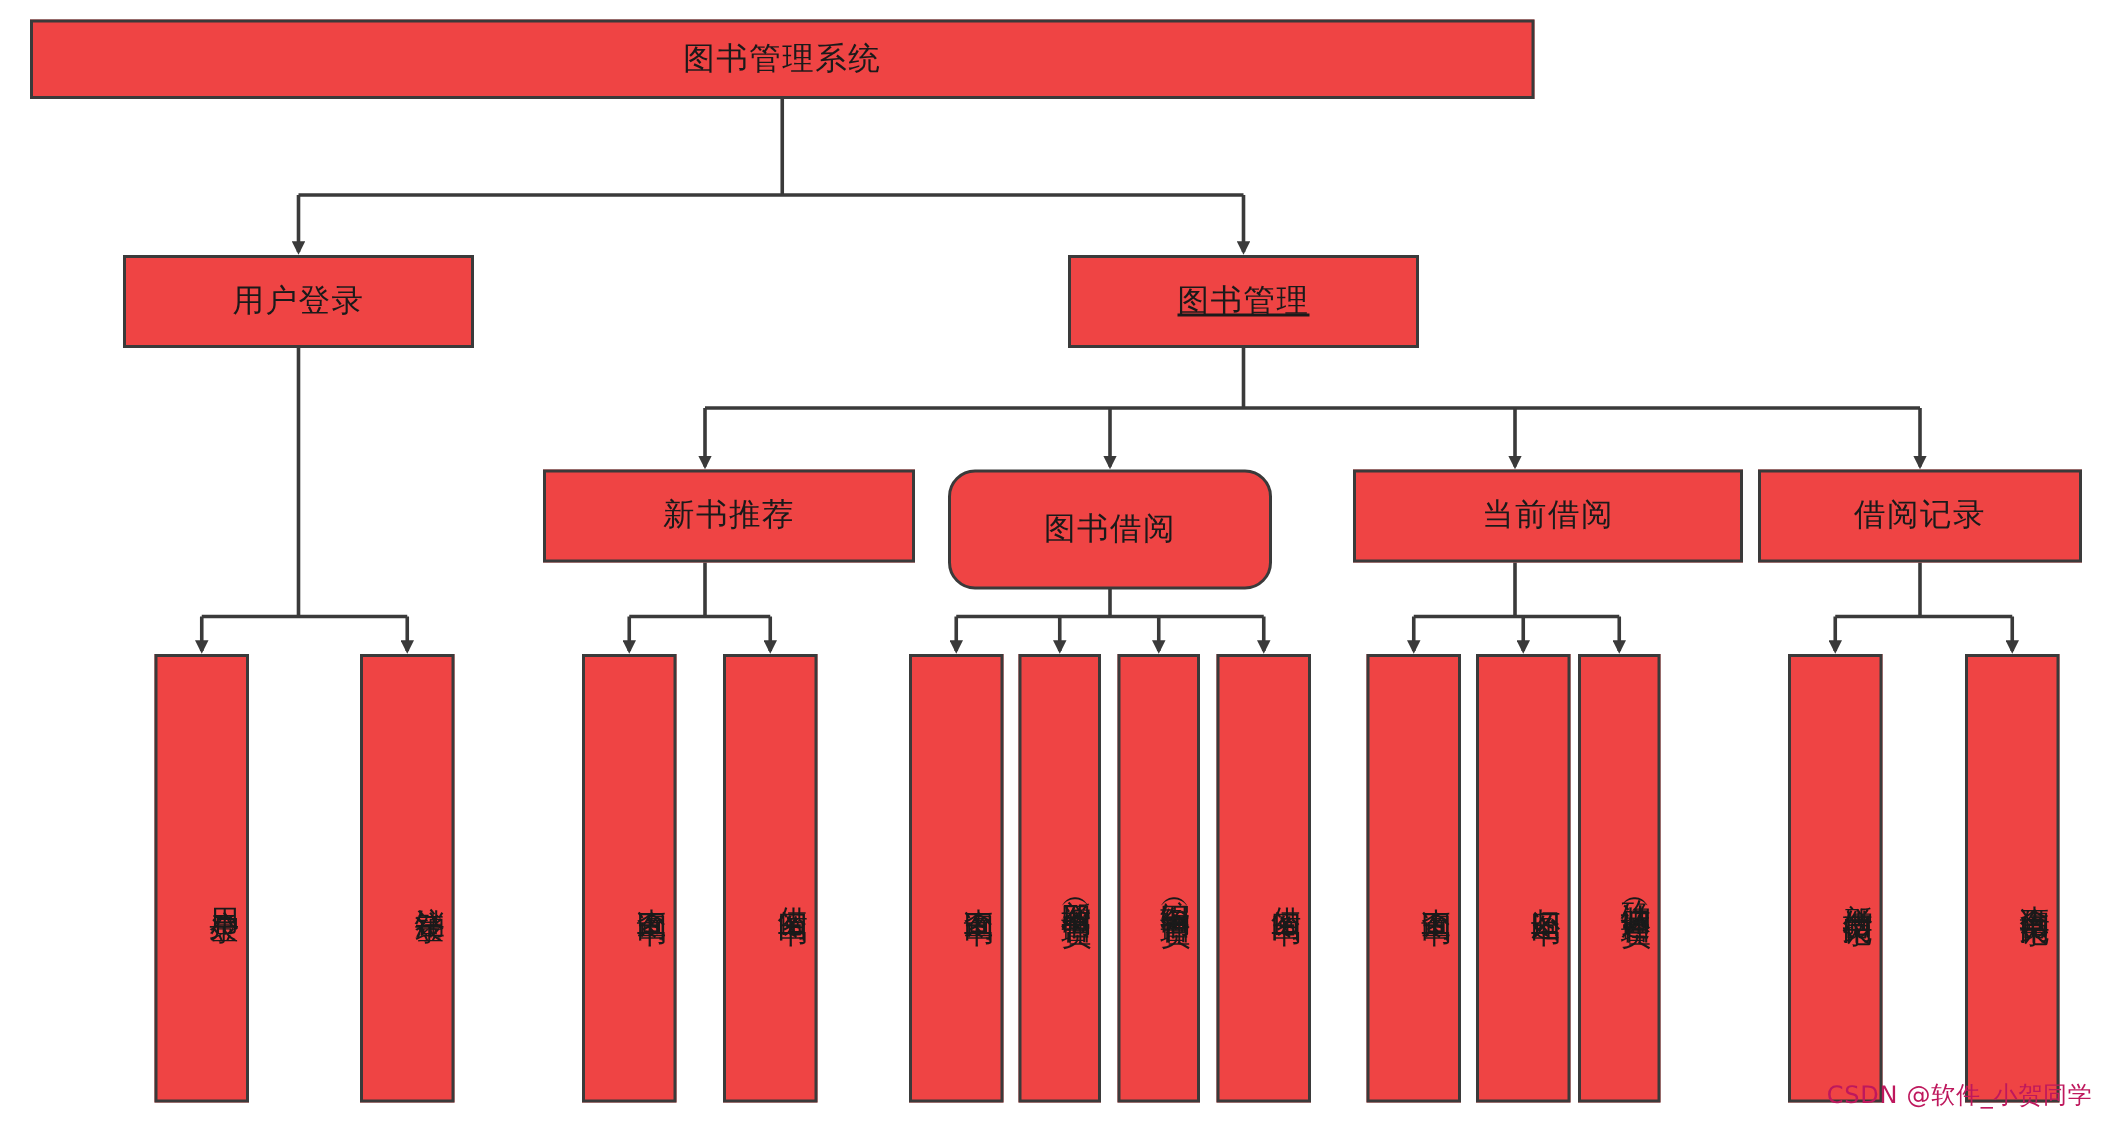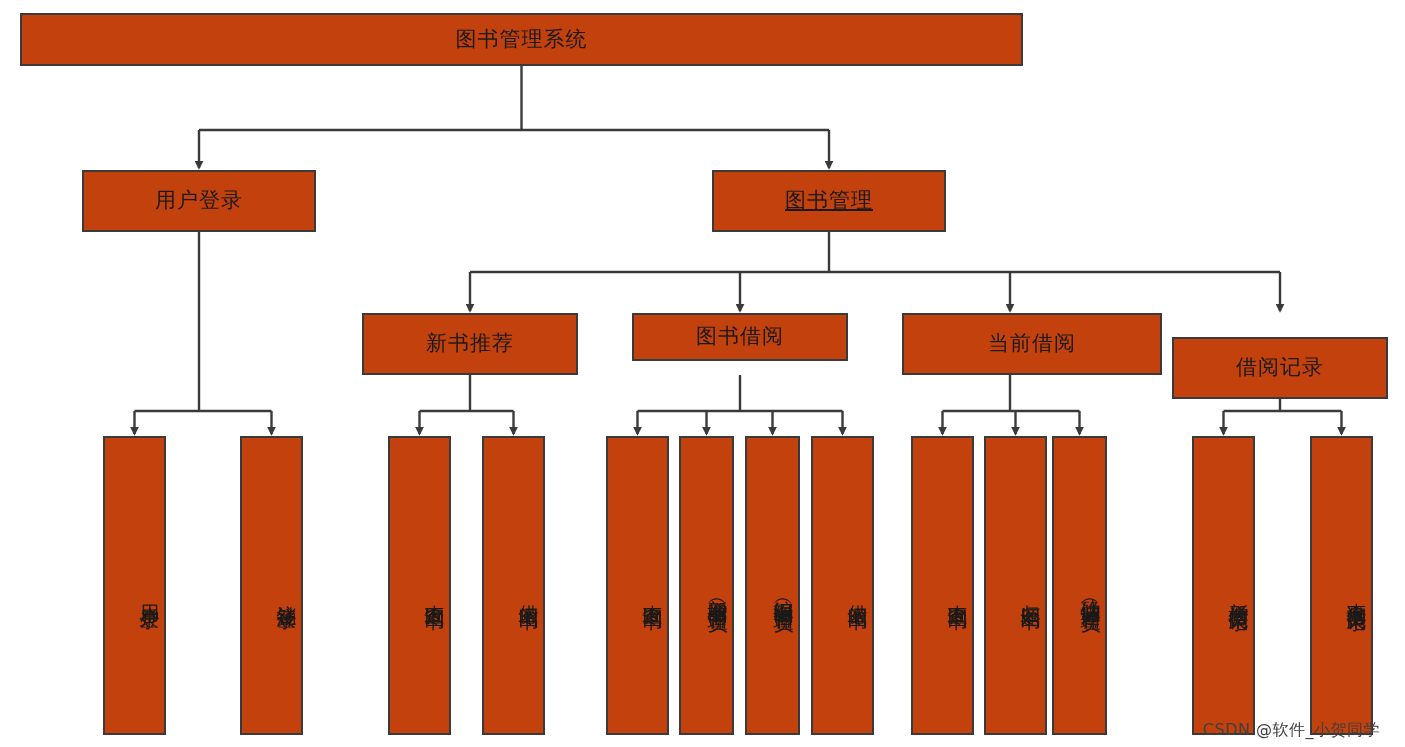--- a/index.html
+++ b/index.html
@@ -24,21 +24,21 @@
     left: 0;
     top: 0;
     width: 1405px;
     height: 747px;
     pointer-events: none;
   }
   .node {
     position: absolute;
     box-sizing: border-box;
     border: 2px solid #3a3a3a;
-    background: #c2410c;
+    background: #ef4444;
     display: flex;
     align-items: center;
     justify-content: center;
     color: #1a1a1a;
     overflow: hidden;
   }
   .node-h {
     font-size: 21px;
     letter-spacing: 1px;
     line-height: 1.2;
@@ -59,24 +59,24 @@
   .node-v .node-label {
     writing-mode: vertical-rl;
     text-orientation: upright;
     font-size: 20px;
     line-height: 1.45;
     letter-spacing: 2px;
     display: block;
   }
   .watermark {
     position: absolute;
-    right: 25px;
+    right: 10px;
     bottom: 6px;
     font-size: 16px;
-    color: #404040;
+    color: #be185d;
     white-space: nowrap;
     letter-spacing: 0.5px;
   }
 </style>
 </head>
 <body>
 
 <div id="diagram-root">
 
   <svg class="connectors" viewBox="0 0 1405 747" xmlns="http://www.w3.org/2000/svg">
@@ -125,30 +125,30 @@
   <div id="nodes-layer">
       <div class="node node-root node-h" style="left: 20px; top: 13px; width: 1003px; height: 53px;">
         <span class="node-label">图书管理系统</span>
       </div>
       <div class="node node-l1 node-h" style="left: 82px; top: 170px; width: 234px; height: 62px;">
         <span class="node-label">用户登录</span>
       </div>
       <div class="node node-l1 node-h" style="left: 712px; top: 170px; width: 234px; height: 62px; text-decoration: underline;">
         <span class="node-label">图书管理</span>
       </div>
-      <div class="node node-l2 node-h" style="left: 362px; top: 313px; width: 216px; height: 62px;">
+      <div class="node node-l2 node-h" style="left: 362px; top: 313px; width: 248px; height: 62px;">
         <span class="node-label">新书推荐</span>
       </div>
-      <div class="node node-l2 node-h" style="left: 632px; top: 313px; width: 216px; height: 48px;">
+      <div class="node node-l2 node-h" style="left: 632px; top: 313px; width: 216px; height: 80px; border-radius: 18px;">
         <span class="node-label">图书借阅</span>
       </div>
       <div class="node node-l2 node-h" style="left: 902px; top: 313px; width: 260px; height: 62px;">
         <span class="node-label">当前借阅</span>
       </div>
-      <div class="node node-l2 node-h" style="left: 1172px; top: 313px; width: 216px; height: 62px; margin-top: 24px;">
+      <div class="node node-l2 node-h" style="left: 1172px; top: 313px; width: 216px; height: 62px;">
         <span class="node-label">借阅记录</span>
       </div>
       <div class="node node-leaf node-v" style="left: 103px; top: 436px; width: 63px; height: 299px;">
         <span class="node-label">用户登录</span>
       </div>
       <div class="node node-leaf node-v" style="left: 240px; top: 436px; width: 63px; height: 299px;">
         <span class="node-label">注销登录</span>
       </div>
       <div class="node node-leaf node-v" style="left: 388px; top: 436px; width: 63px; height: 299px;">
         <span class="node-label">查询图书</span>

